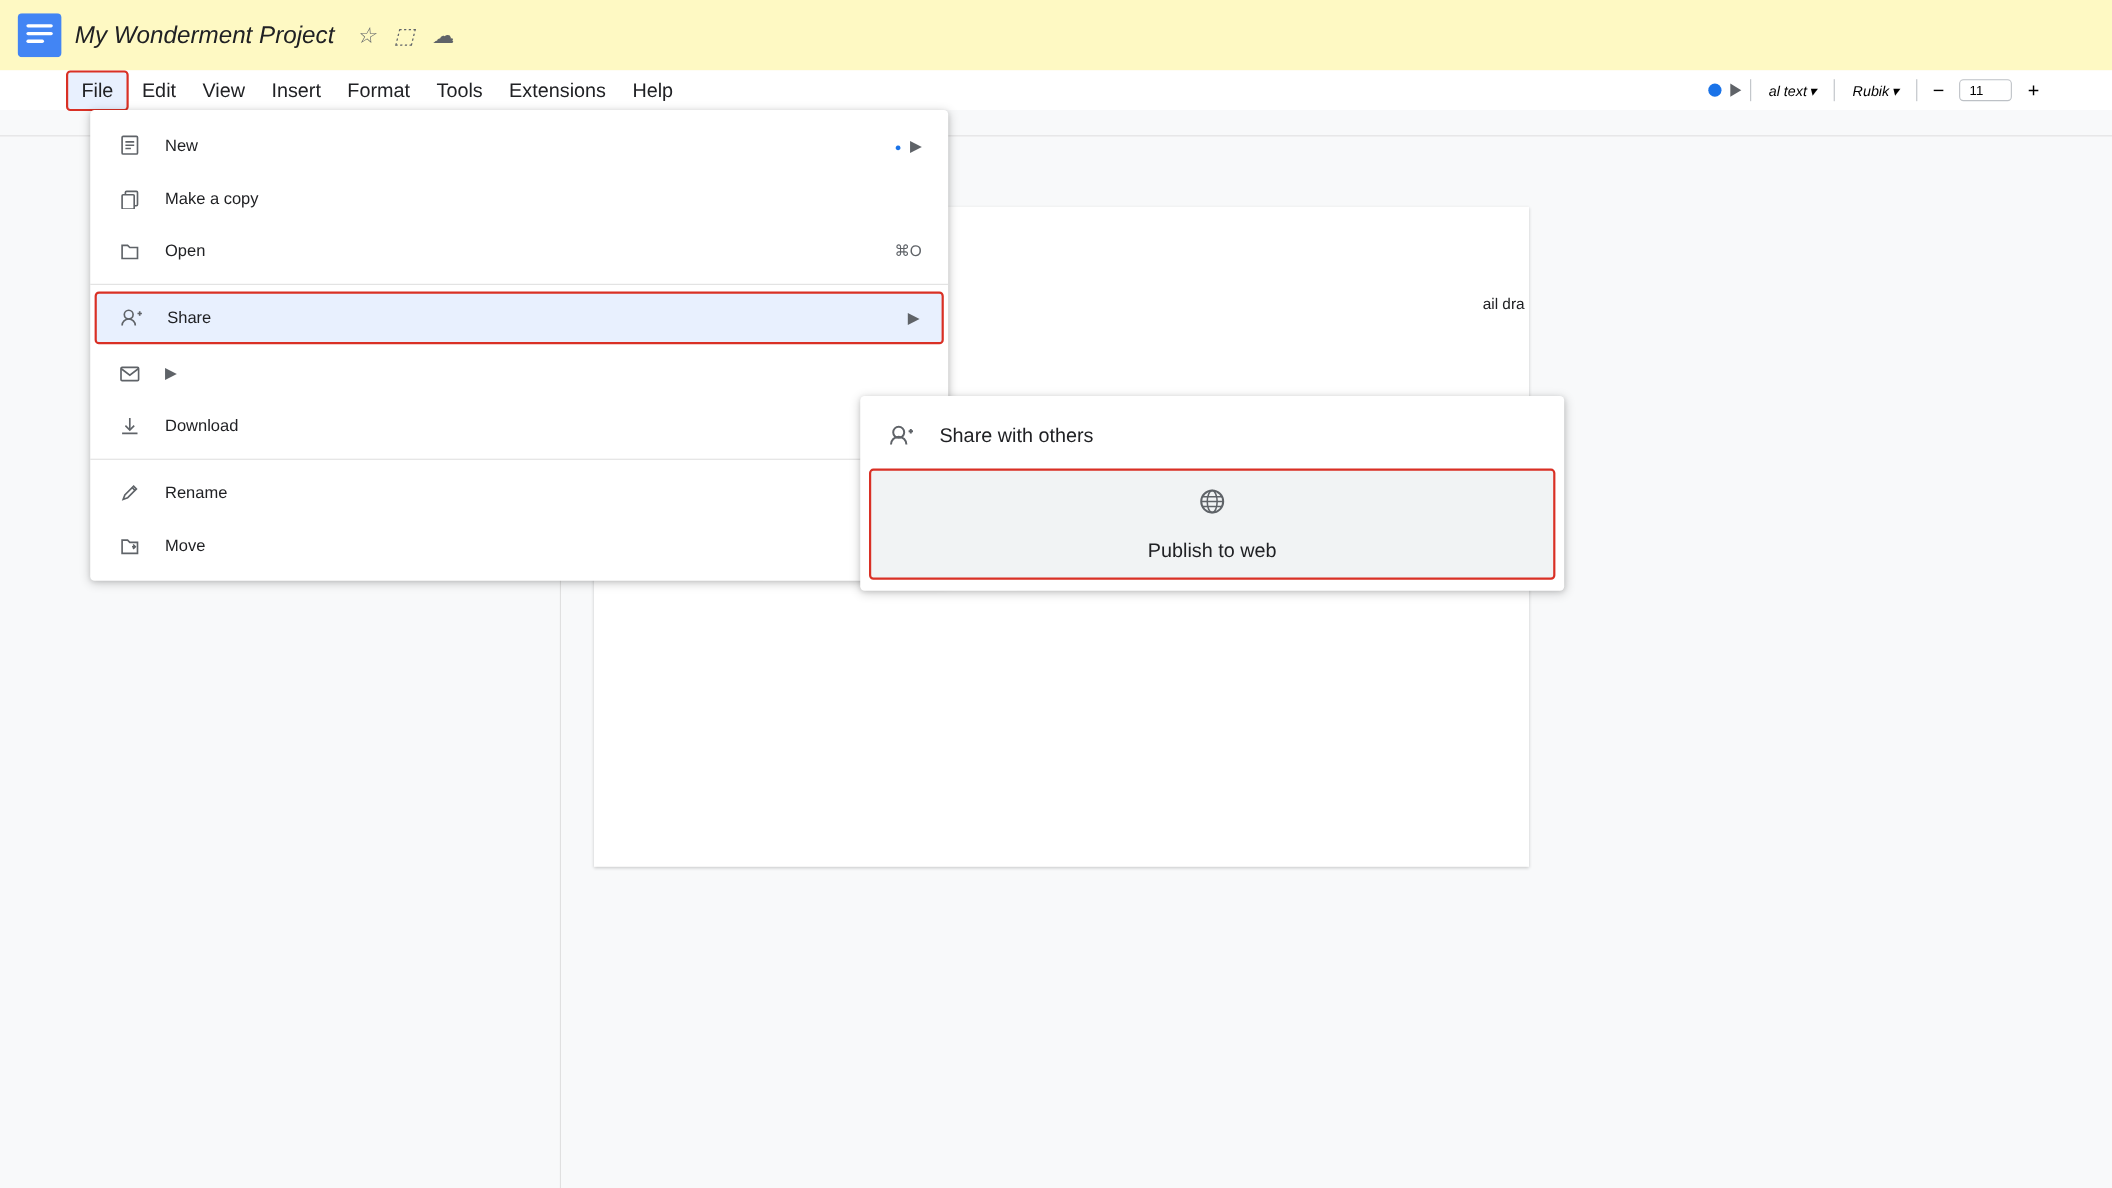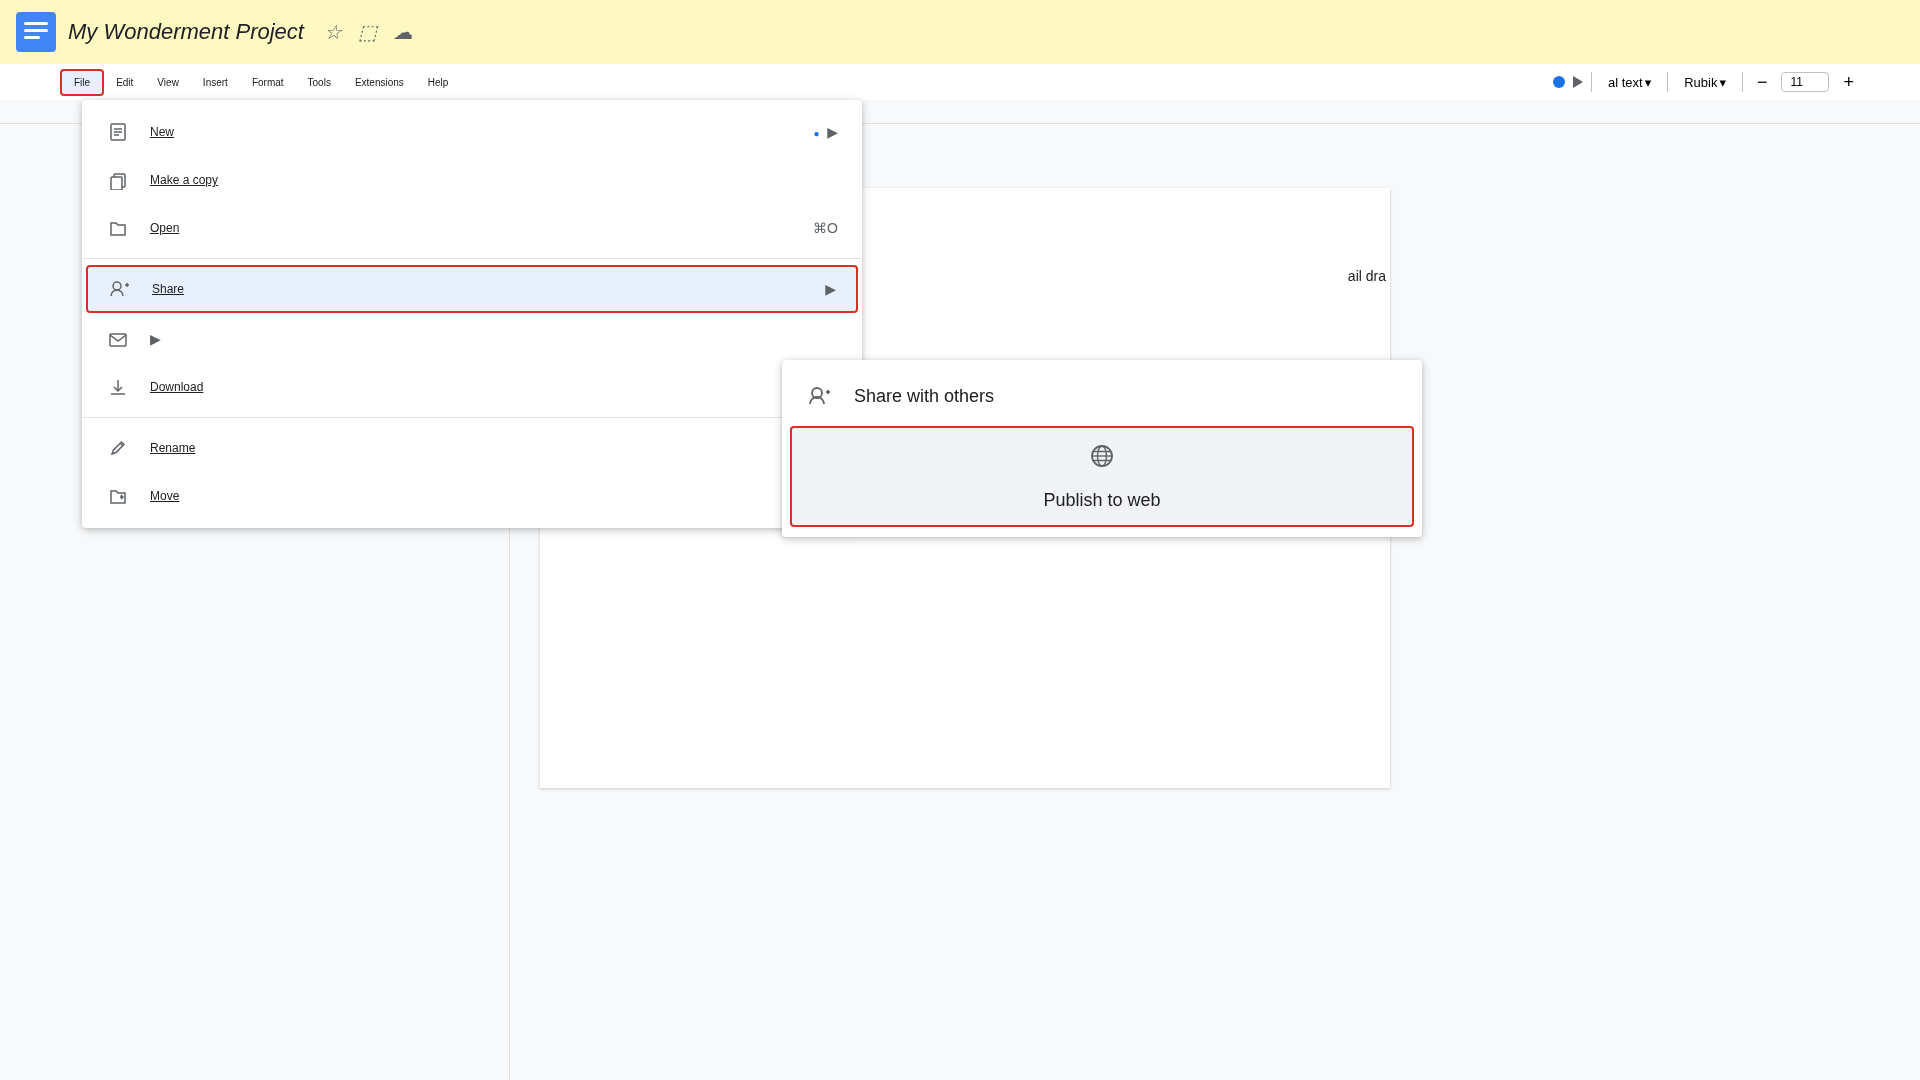--- a/index.html
+++ b/index.html
@@ -52,21 +52,21 @@
       height: 36px;
       background: #fff;
       padding: 0 60px;
       gap: 0;
       position: relative;
       z-index: 1;
     }
 
     .menu-item {
       padding: 6px 12px;
-      font-size: 10px;
+      font-size: 18px;
       color: #202124;
       cursor: pointer;
       border-radius: 4px;
       white-space: nowrap;
     }
 
     .menu-item.active {
       background: #e8f0fe;
       border: 2px solid #d93025;
       color: #202124;
@@ -74,20 +74,21 @@
     }
 
     .toolbar-select {
       display: flex;
       align-items: flex-start;
       gap: 2px;
       padding: 4px 8px;
       font-size: 13px;
       cursor: pointer;
       border-radius: 4px;
+      font-style: italic;
     }
 
     .font-size-box {
       border: 1px solid #bdc1c6;
       border-radius: 4px;
       padding: 2px 8px;
       font-size: 12px;
       width: 48px;
       text-align: left;
     }
@@ -195,22 +196,21 @@
       display: flex;
       align-items: center;
       justify-content: center;
       color: #5f6368;
       font-size: 18px;
       flex-shrink: 0;
     }
 
     .dropdown-item .item-label {
       flex: 1;
-      font-size: 12px;
-      text-decoration: underline;
+      font-size: 15px;
     }
 
     .dropdown-item .item-shortcut {
       color: #5f6368;
       font-size: 14px;
     }
 
     .dropdown-item .item-arrow {
       color: #5f6368;
       font-size: 14px;

